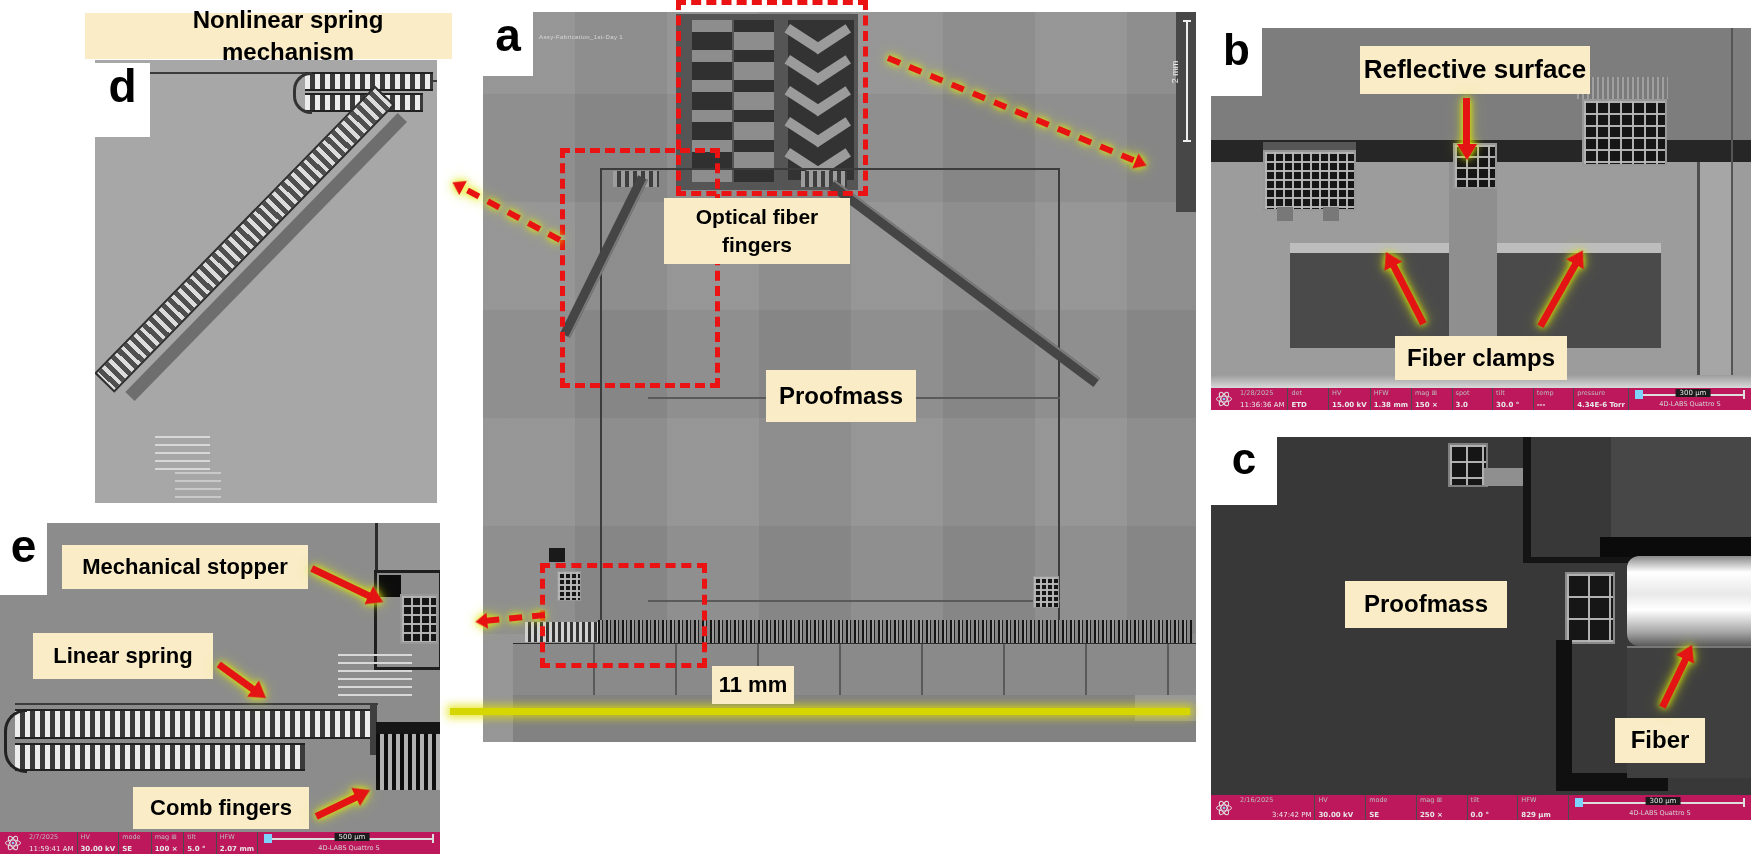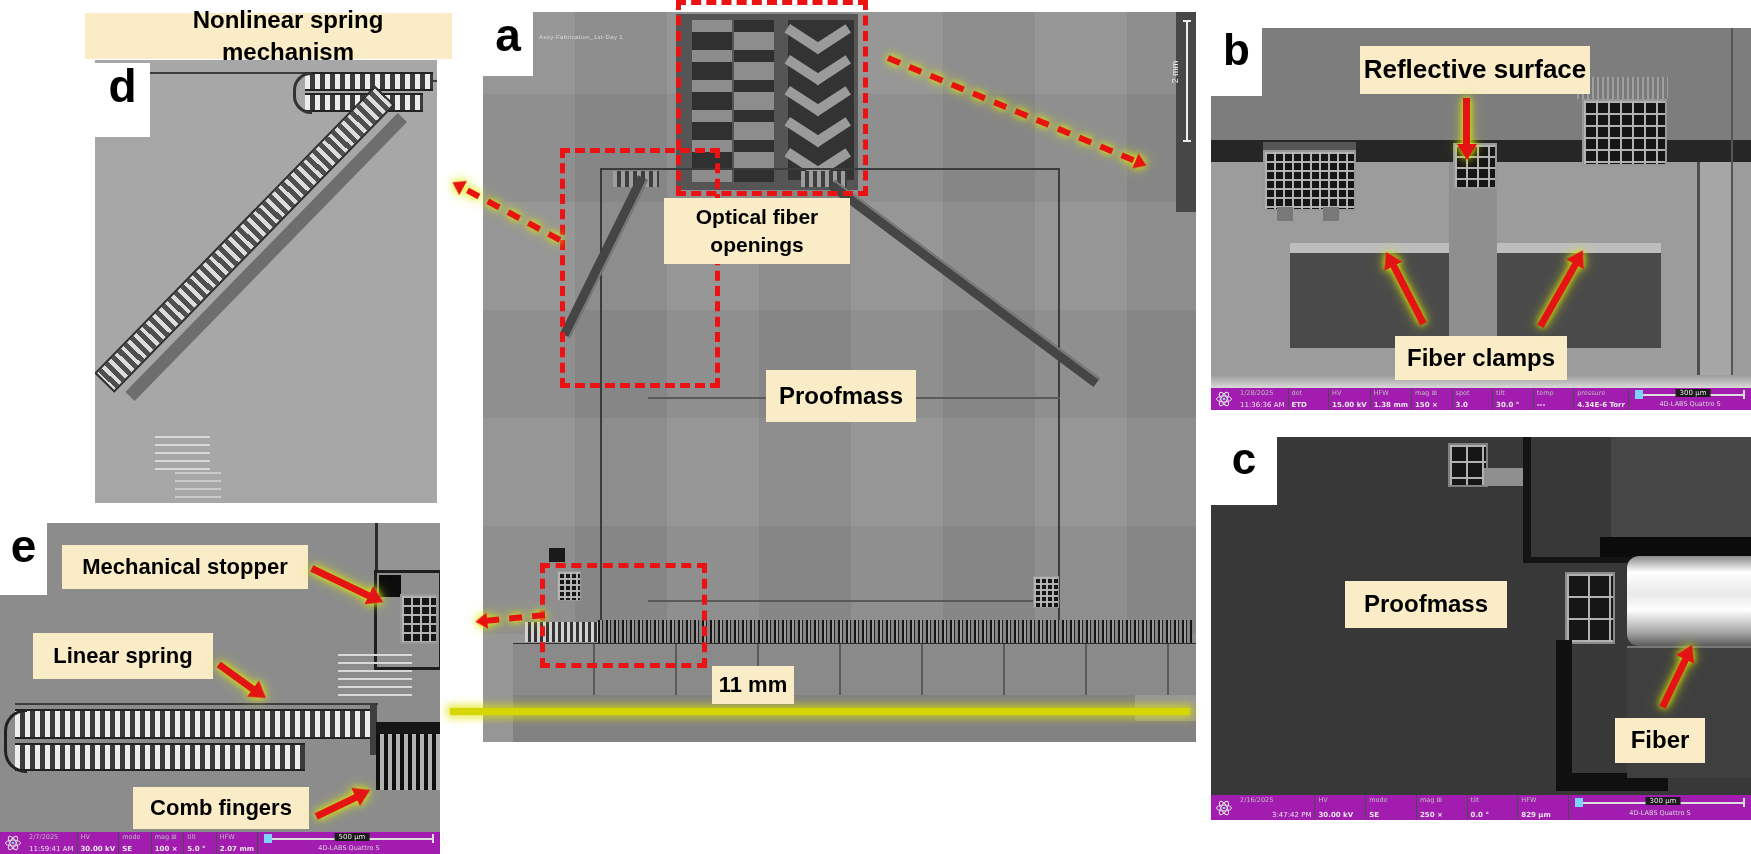--- a/index.html
+++ b/index.html
@@ -26,22 +26,22 @@
   .arrow.dashed .shaft{top:-3px;height:6px;
          background:repeating-linear-gradient(90deg,#e81212 0 13px,transparent 13px 23px);}
   .arrow.dashed .head{top:-8px;border-left:12px solid #e81212;
          border-top:8px solid transparent;border-bottom:8px solid transparent;}
   
   .holes{position:absolute;background-color:#161616;
          background-image:linear-gradient(to right,rgba(185,185,185,.95) 0 2px,transparent 2px),
                           linear-gradient(to bottom,rgba(185,185,185,.95) 0 2px,transparent 2px);
          background-size:9px 9px;border:2px solid #989898;}
   
-  .metabar{position:absolute;background:#a21caf;color:#e8e8e8;display:flex;align-items:stretch;
-           font-family:"DejaVu Sans",sans-serif;font-size:7px;z-index:6;}
+  .metabar{position:absolute;background:#be185d;color:#e8e8e8;display:flex;align-items:stretch;
+           font-family:"DejaVu Sans",sans-serif;font-size:7px;z-index:6;justify-content:flex-end;}
   .metabar .mcell{border-left:1px solid #4a4a4a;padding:1px 3px 0 3px;display:flex;
                   flex-direction:column;justify-content:space-between;white-space:nowrap;}
   .metabar .mcell .ml{color:#bdbdbd;font-size:6.5px;}
   .metabar .mcell .mv{font-weight:bold;font-size:7px;padding-bottom:1px;}
   .metabar .micon{display:flex;align-items:center;padding:0 4px;}
   .metabar .scalesec{border-left:1px solid #4a4a4a;flex:1;display:flex;flex-direction:column;
                      justify-content:space-evenly;padding:1px 6px;}
   .sbar{position:relative;height:9px;border-left:8px solid #7dd3fc;border-right:2px solid #ddd;}
   .sbar::before{content:"";position:absolute;left:0;right:0;top:4px;height:2px;background:#ddd;}
   .sbar .slab{position:absolute;left:50%;top:-1px;transform:translateX(-50%);background:#1b1b1b;
@@ -198,21 +198,21 @@
     <div class="abs" style="left:652px;top:683px;width:61px;height:26px;background:#989898;"></div>
     <div class="plet" style="left:0px;top:0px;width:50px;height:64px;">a</div>
   </div>
 
   <div class="roibox" style="left:676px;top:0px;width:182px;height:186px;"></div>
   <div class="roibox" style="left:560px;top:148px;width:150px;height:230px;"></div>
   <div class="roibox" style="left:540px;top:563px;width:157px;height:95px;"></div>
 
   <div class="tag" style="left:664px;top:198px;width:186px;height:66px;font-size:21px;">
     <div>Optical fiber</div>
-    <div>openings</div>
+    <div>fingers</div>
   </div>
   <div class="tag" style="left:766px;top:370px;width:150px;height:52px;font-size:24px;">Proofmass</div>
   <div class="tag" style="left:712px;top:666px;width:82px;height:38px;font-size:22px;">11 mm</div>
   <div class="abs" style="left:450px;top:708px;width:740px;height:7px;background:#d6d600;z-index:6;box-shadow:0 0 9px 3px rgba(225,225,0,.75);"></div>
 
   <div class="sem" style="left:1211px;top:28px;width:540px;height:360px;background:#7d7d7d;">
     <div class="abs" style="left:0px;top:112px;width:540px;height:22px;background:#262626;"></div>
     <div class="abs" style="left:0px;top:134px;width:540px;height:226px;background:#9c9c9c;"></div>
 
     <div class="abs" style="left:79px;top:215px;width:159px;height:95px;background:#4a4a4a;border-top:10px solid #bdbdbd;"></div>

